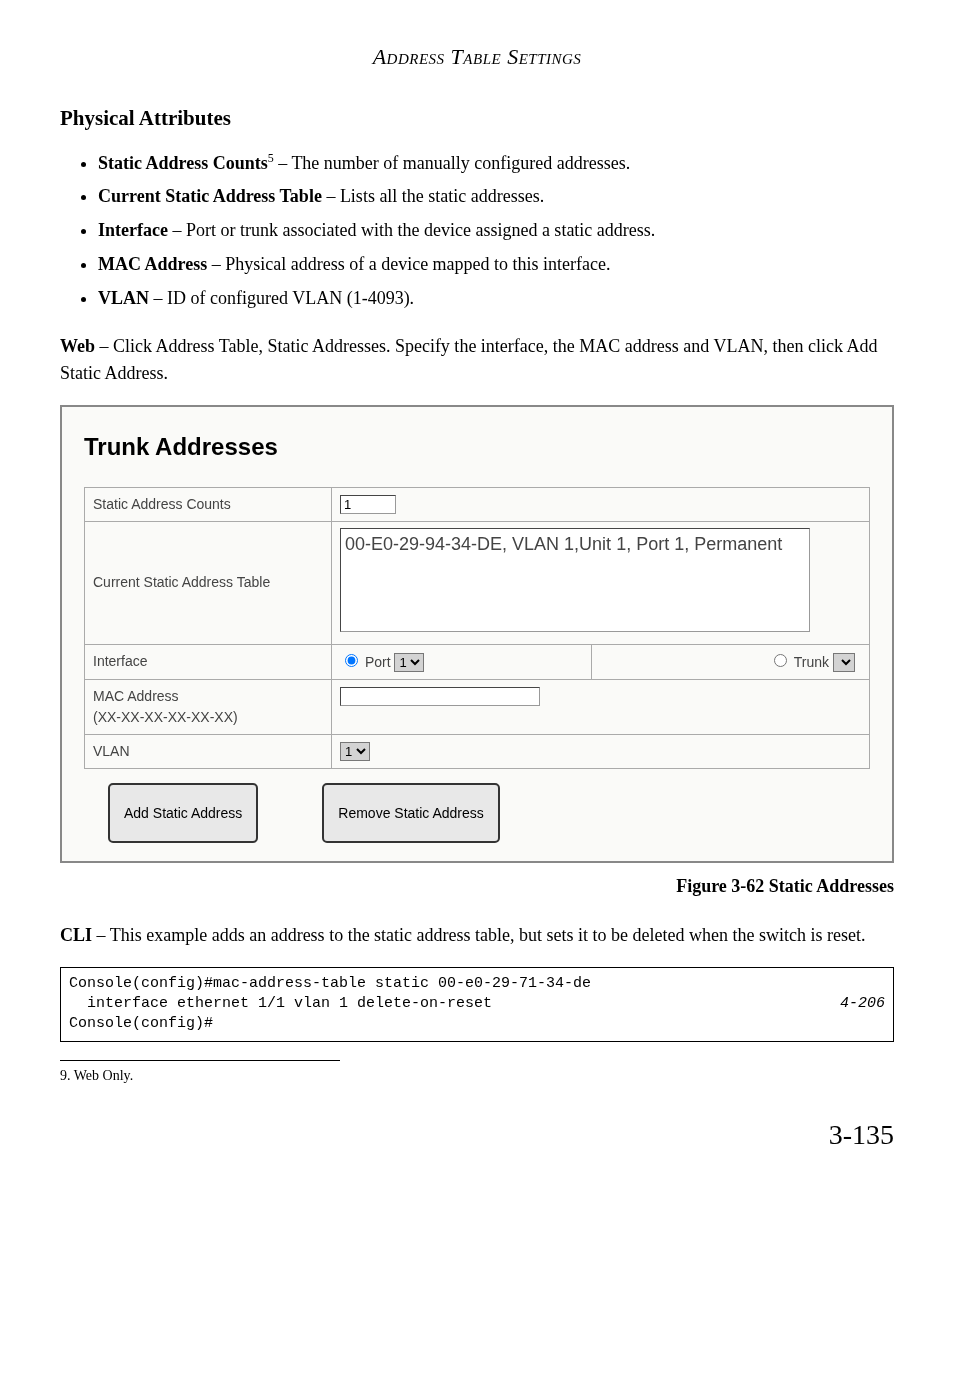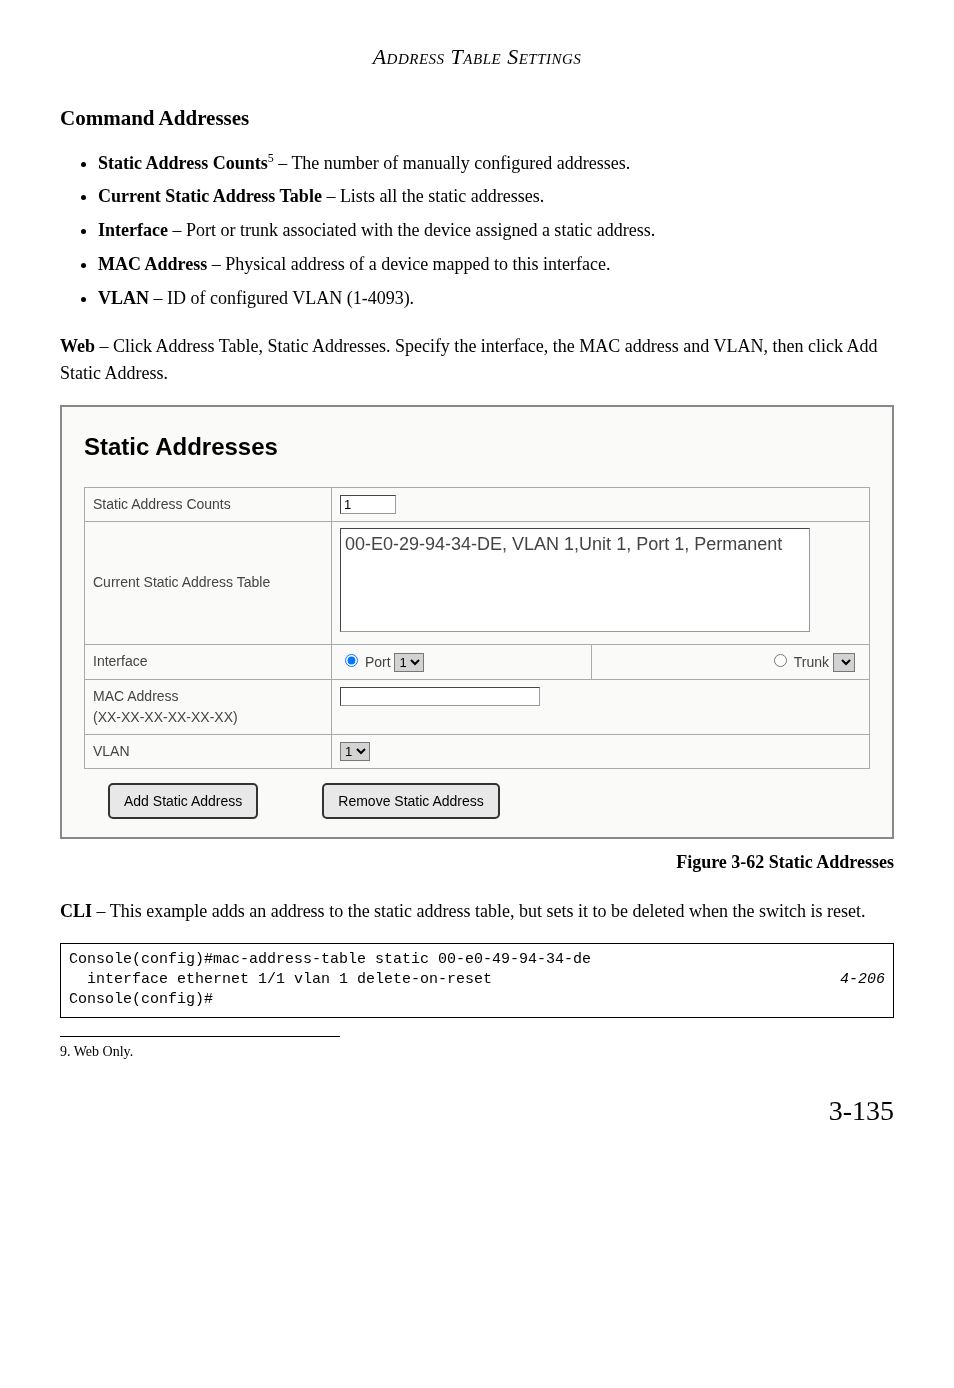--- a/index.html
+++ b/index.html
@@ -92,21 +92,21 @@
   }
   .scr .btnrow {
     margin-top: 14px;
     display: flex;
     gap: 64px;
     padding-left: 24px;
   }
   .scr button {
     font-family: Arial, sans-serif;
     font-size: 14px;
-    padding: 8px 14px;
+    padding: 20px 14px;
     border: 2px solid #333;
     border-radius: 5px;
     background: #e8e8e8;
   }
   .figcap {
     text-align: right;
     font-weight: bold;
     font-size: 18px;
     margin: 10px 0 22px 0;
   }
@@ -136,36 +136,36 @@
     text-align: right;
     font-size: 28px;
     margin-top: 28px;
   }
 </style>
 </head>
 <body>
 
 <div class="header-title">Address Table Settings</div>
 
-<div class="subhead">Command Addresses</div>
+<div class="subhead">Physical Attributes</div>
 
 <ul class="bullets">
   <li><b>Static Address Counts</b><span class="sup">5</span><span> – The number of manually configured addresses.</span></li>
   <li><b>Current Static Address Table</b><span> – Lists all the static addresses.</span></li>
   <li><b>Interface</b><span> – Port or trunk associated with the device assigned a static address.</span></li>
   <li><b>MAC Address</b><span> – Physical address of a device mapped to this interface.</span></li>
   <li><b>VLAN</b><span> – ID of configured VLAN (1-4093).</span></li>
 </ul>
 
 <p class="para">
   <b>Web</b><span> – Click Address Table, Static Addresses. Specify the interface, the MAC address and VLAN, then click Add Static Address.</span>
 </p>
 
 <div class="scr">
-  <h2>Static Addresses</h2>
+  <h2>Trunk Addresses</h2>
   <table>
     <tbody>
         <tr>
       <td class="tdlabel">Static Address Counts</td>
       <td colspan="2">
         <input type="text" size="4" value="1" style="">
       </td>
     </tr>
     <tr>
       <td class="tdlabel tall" style="vertical-align:middle">Current Static Address Table</td>
@@ -206,20 +206,20 @@
     <button>Remove Static Address</button>
   </div>
 </div>
 
 <div class="figcap">Figure 3-62  Static Addresses</div>
 
 <p class="para">
   <b>CLI</b><span> – This example adds an address to the static address table, but sets it to be deleted when the switch is reset.</span>
 </p>
 
-<div class="codebox"><span>Console(config)#mac-address-table static 00-e0-49-94-34-de</span>
+<div class="codebox"><span>Console(config)#mac-address-table static 00-e0-29-71-34-de</span>
 <span>  interface ethernet 1/1 vlan 1 delete-on-reset</span><span class="ref">4-206</span>
 <span>Console(config)#</span></div>
 
 <hr class="footrule">
 <div class="footnote">9.  Web Only.</div>
 
 <div class="pnum">3-135</div>
 
 </body></html>

